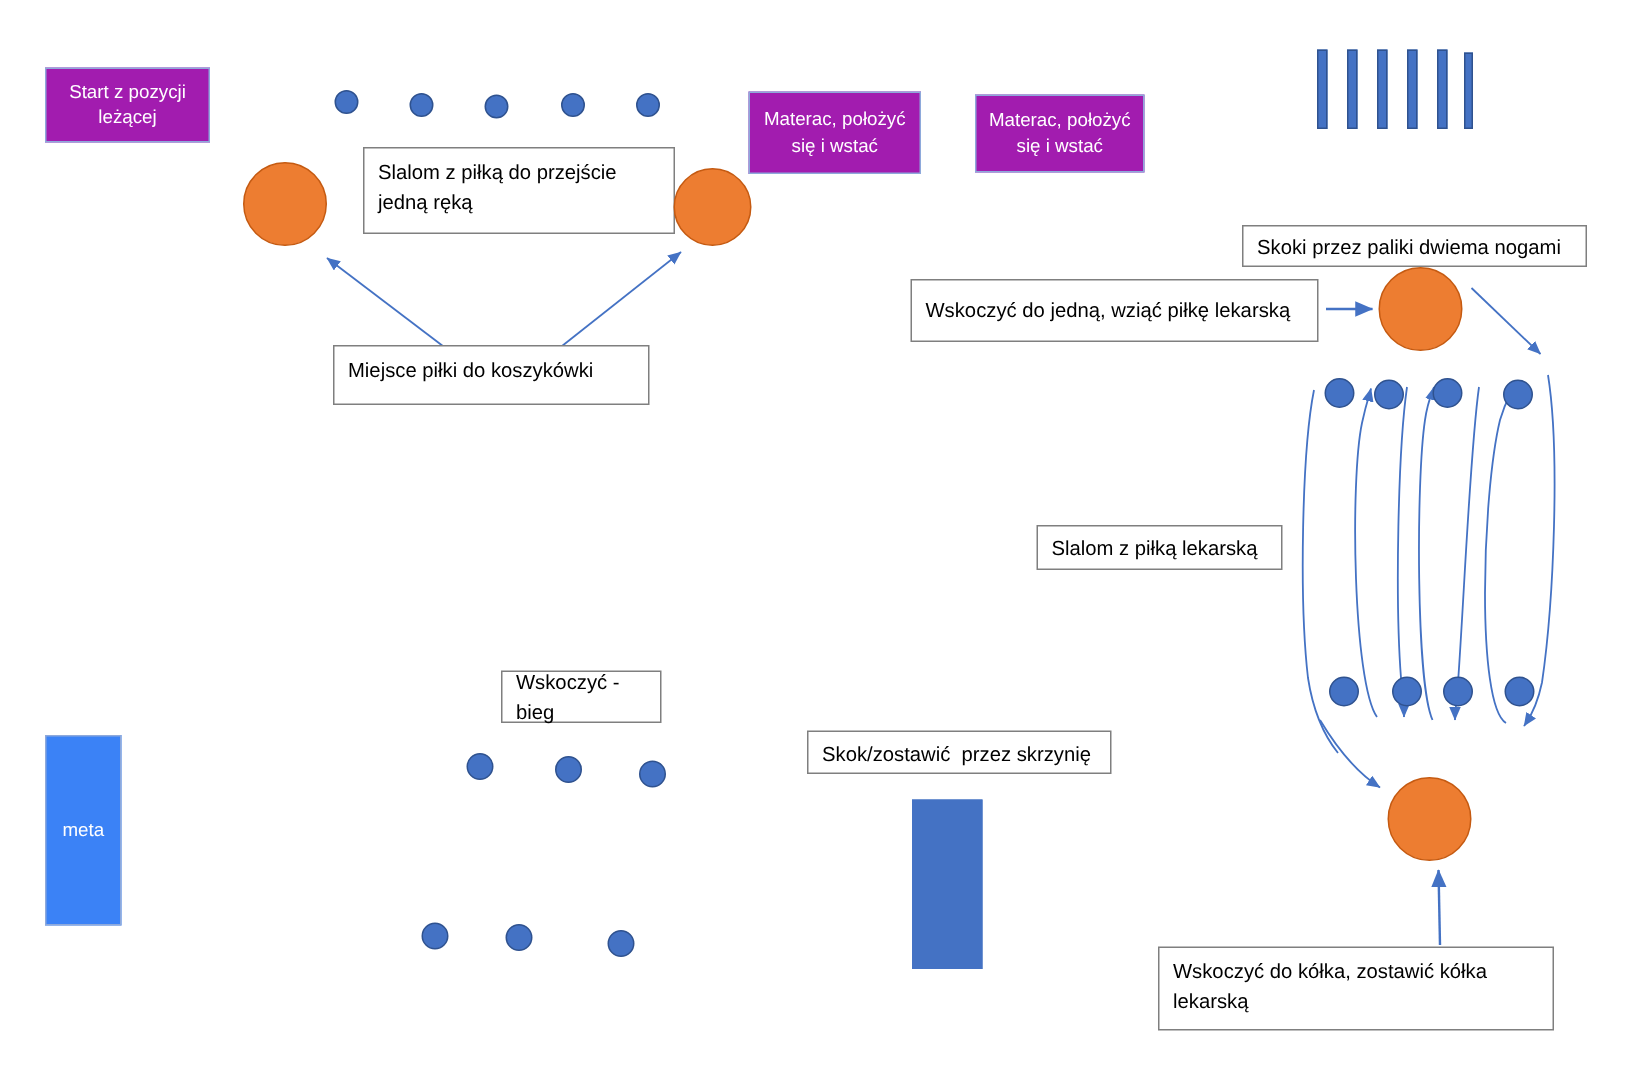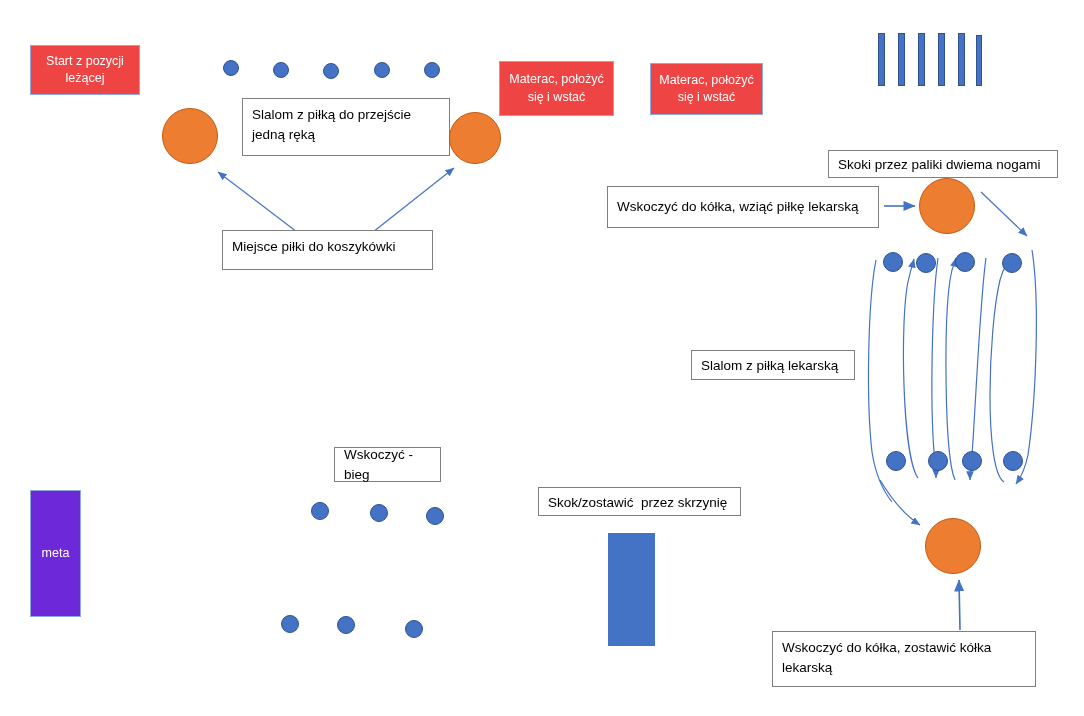--- a/index.html
+++ b/index.html
@@ -42,22 +42,22 @@
     align-items:center;
     justify-content:center;
     text-align:center;
     color:#ffffff;
     font-size:12.5px;
     line-height:1.4;
     padding:4px 6px;
     border:1px solid #8ea9db;
     white-space:pre-wrap;
   }
-  .block.green{ background:#ef4444; }
-  .block.red{ background:#6d28d9; }
+  .block.green{ background:#a21caf; }
+  .block.red{ background:#3b82f6; }
   .block.bluebox{ background:#4472C4; border:1px solid #4472C4; }
   
   .cone{
     position:absolute;
     border-radius:50%;
     background:#4472C4;
     border:1px solid #2F528F;
     box-sizing:border-box;
   }
   .ball{
@@ -120,21 +120,21 @@
   <div class="block red" style="left:30px;top:490px;width:51px;height:127px;">meta</div>
 
   <div class="block bluebox" style="left:608px;top:533px;width:47px;height:113px;"></div>
 
   <div class="callout" style="left:242px;top:98px;width:208px;height:58px;">Slalom z piłką do przejście jedną ręką</div>
 
   <div class="callout" style="left:222px;top:230px;width:211px;height:40px;">Miejsce piłki do koszykówki</div>
 
   <div class="callout" style="left:828px;top:109px;width:230px;height:28px;padding:4px 9px;margin-top:41px;">Skoki przez paliki dwiema nogami</div>
 
-  <div class="callout" style="left:607px;top:186px;width:272px;height:42px;display:flex;align-items:center;">Wskoczyć do kółka, wziąć piłkę lekarską</div>
+  <div class="callout" style="left:607px;top:186px;width:272px;height:42px;display:flex;align-items:center;">Wskoczyć do jedną, wziąć piłkę lekarską</div>
 
   <div class="callout" style="left:691px;top:350px;width:164px;height:30px;padding:5px 9px;">Slalom z piłką lekarską</div>
 
   <div class="callout" style="left:334px;top:447px;width:107px;height:35px;display:flex;align-items:center;">Wskoczyć - bieg</div>
 
   <div class="callout" style="left:538px;top:487px;width:203px;height:29px;padding:5px 9px;">Skok/zostawić  przez skrzynię</div>
 
   <div class="callout" style="left:772px;top:631px;width:264px;height:56px;">Wskoczyć do kółka, zostawić kółka lekarską</div>
 
   <div class="cone" style="left:223px;top:60px;width:16px;height:16px;"></div>

